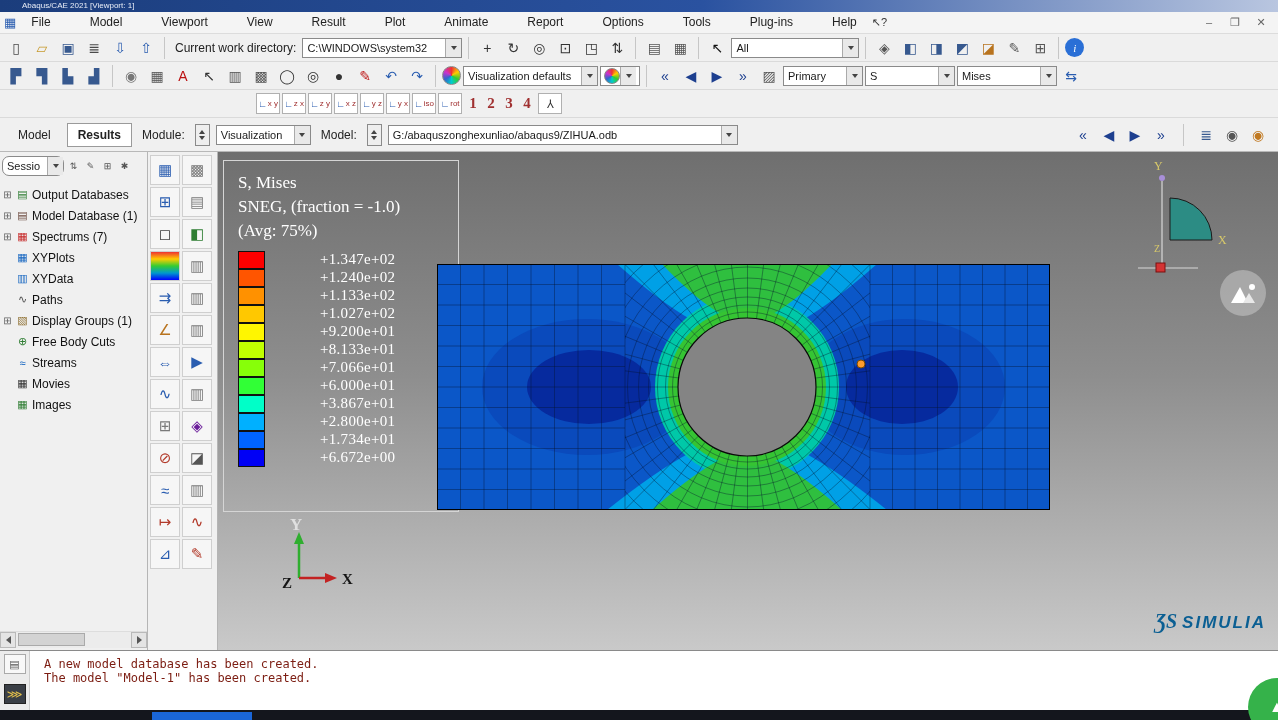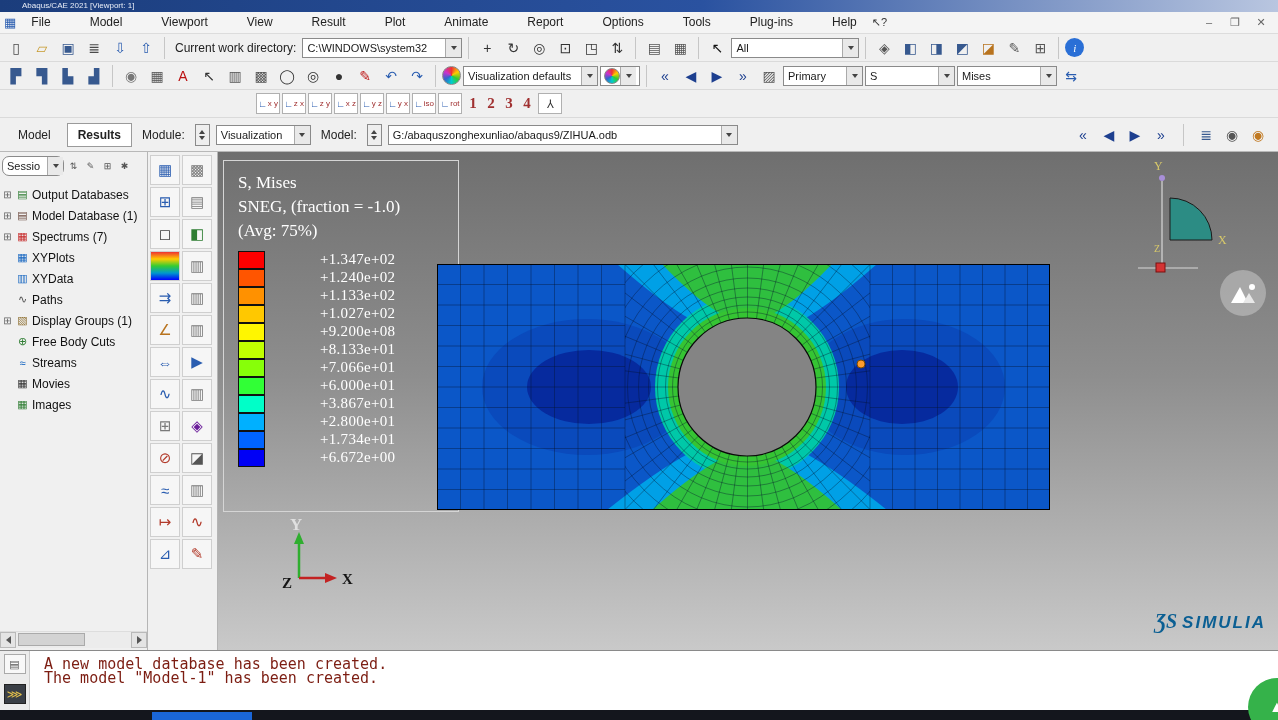--- a/index.html
+++ b/index.html
@@ -104,21 +104,21 @@
   .logo-mark{font-size:20px;font-weight:bold;font-style:italic;font-family:"Liberation Serif",serif;}
   .logo-text{font-size:17px;font-weight:bold;letter-spacing:2px;font-style:italic;}
   
   .msg{position:absolute;top:650px;left:0;width:100%;height:60px;background:#fff;
        border-top:1px solid #8a8a8a;display:flex;box-sizing:border-box;}
   .msg-rail{width:30px;background:#ececec;border-right:1px solid #ccc;display:flex;flex-direction:column;
             align-items:center;padding-top:3px;gap:10px;flex:none;box-sizing:border-box;}
   .msg-btn{width:22px;height:20px;background:#f8f8f8;border:1px solid #aaa;font-size:11px;color:#555;
            display:flex;align-items:center;justify-content:center;box-sizing:border-box;}
   .msg-btn.dark{background:#3a3f46;color:#e8c34a;border-color:#222;}
-  .msg-text{padding:6px 0 16px 14px;font-family:"DejaVu Sans Mono",monospace;font-size:15px;
+  .msg-text{padding:6px 0 16px 14px;font-family:"DejaVu Sans Mono",monospace;font-size:12px;
             line-height:14px;color:#7c1d12;}
   .watermark{position:absolute;right:34px;top:660px;font-size:34px;font-weight:bold;color:#2f2f2f;
              font-family:"DejaVu Sans",sans-serif;letter-spacing:1px;}
   .taskbar{position:absolute;top:710px;left:0;width:100%;height:10px;background:#14161d;}
   .task-app{position:absolute;left:152px;top:2px;width:100px;height:8px;background:#1a66d8;}
   .float-btn{position:absolute;left:1248px;top:678px;width:58px;height:58px;border-radius:50%;
              background:#35b24a;color:#fff;display:flex;align-items:center;justify-content:center;font-size:16px;}
 </style>
 </head>
 <body>
@@ -452,21 +452,21 @@
             <div class="legend-row">
               <div class="legend-swatch" style="background: rgb(255, 145, 0);"></div>
               <div class="legend-label">+1.133e+02</div>
             </div>
             <div class="legend-row">
               <div class="legend-swatch" style="background: rgb(255, 200, 0);"></div>
               <div class="legend-label">+1.027e+02</div>
             </div>
             <div class="legend-row">
               <div class="legend-swatch" style="background: rgb(255, 246, 0);"></div>
-              <div class="legend-label">+9.200e+08</div>
+              <div class="legend-label">+9.200e+01</div>
             </div>
             <div class="legend-row">
               <div class="legend-swatch" style="background: rgb(193, 255, 0);"></div>
               <div class="legend-label">+8.133e+01</div>
             </div>
             <div class="legend-row">
               <div class="legend-swatch" style="background: rgb(135, 255, 9);"></div>
               <div class="legend-label">+7.066e+01</div>
             </div>
             <div class="legend-row">

